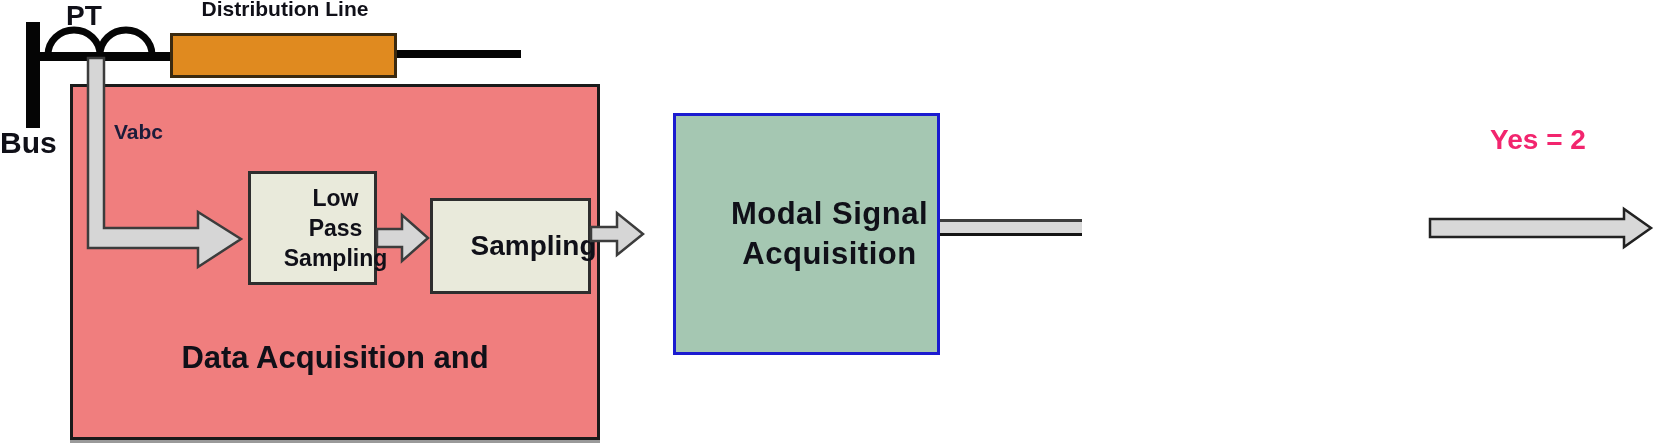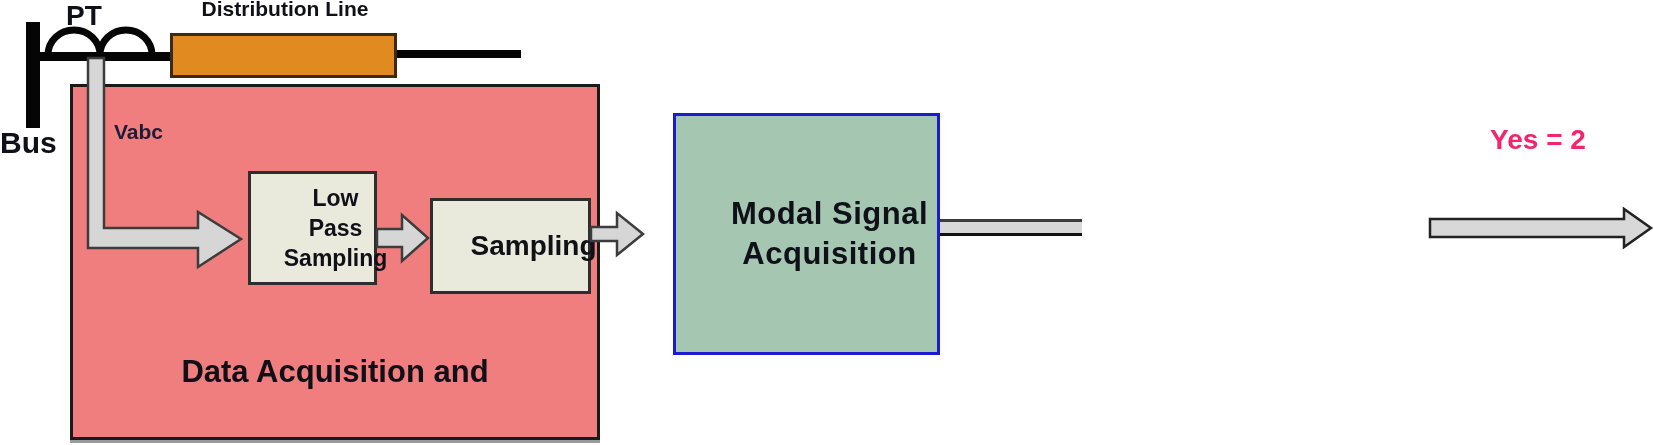--- a/index.html
+++ b/index.html
@@ -33,21 +33,21 @@
   .line-right{left:397px; top:50px; width:124px; height:8px; z-index:2;}
   
   .daq-box{
     left:70px; top:84px; width:530px; height:356px; z-index:1;
     background:var(--pink-box); border:3px solid var(--pink-box-border);
     box-shadow:0 3px 0 #9a9a9a;
   }
   .vabc-label{left:114px; top:120px; font-size:21px; z-index:4; color:#1c1c3a;}
   .daq-title{
     left:70px; top:338px; width:530px; text-align:center;
-    font-size:31px; line-height:40px; z-index:4;margin-top:14px;
+    font-size:31px; line-height:40px; z-index:4;
   }
   .daq-title span{display:block;}
   
   .block{
     display:flex; flex-direction:column; align-items:center; justify-content:center;
     text-align:center; z-index:3;padding-left:46px;
   }
   .lpf-box{
     left:248px; top:171px; width:129px; height:114px;
     background:var(--cream-box); border:3px solid var(--cream-box-border);

